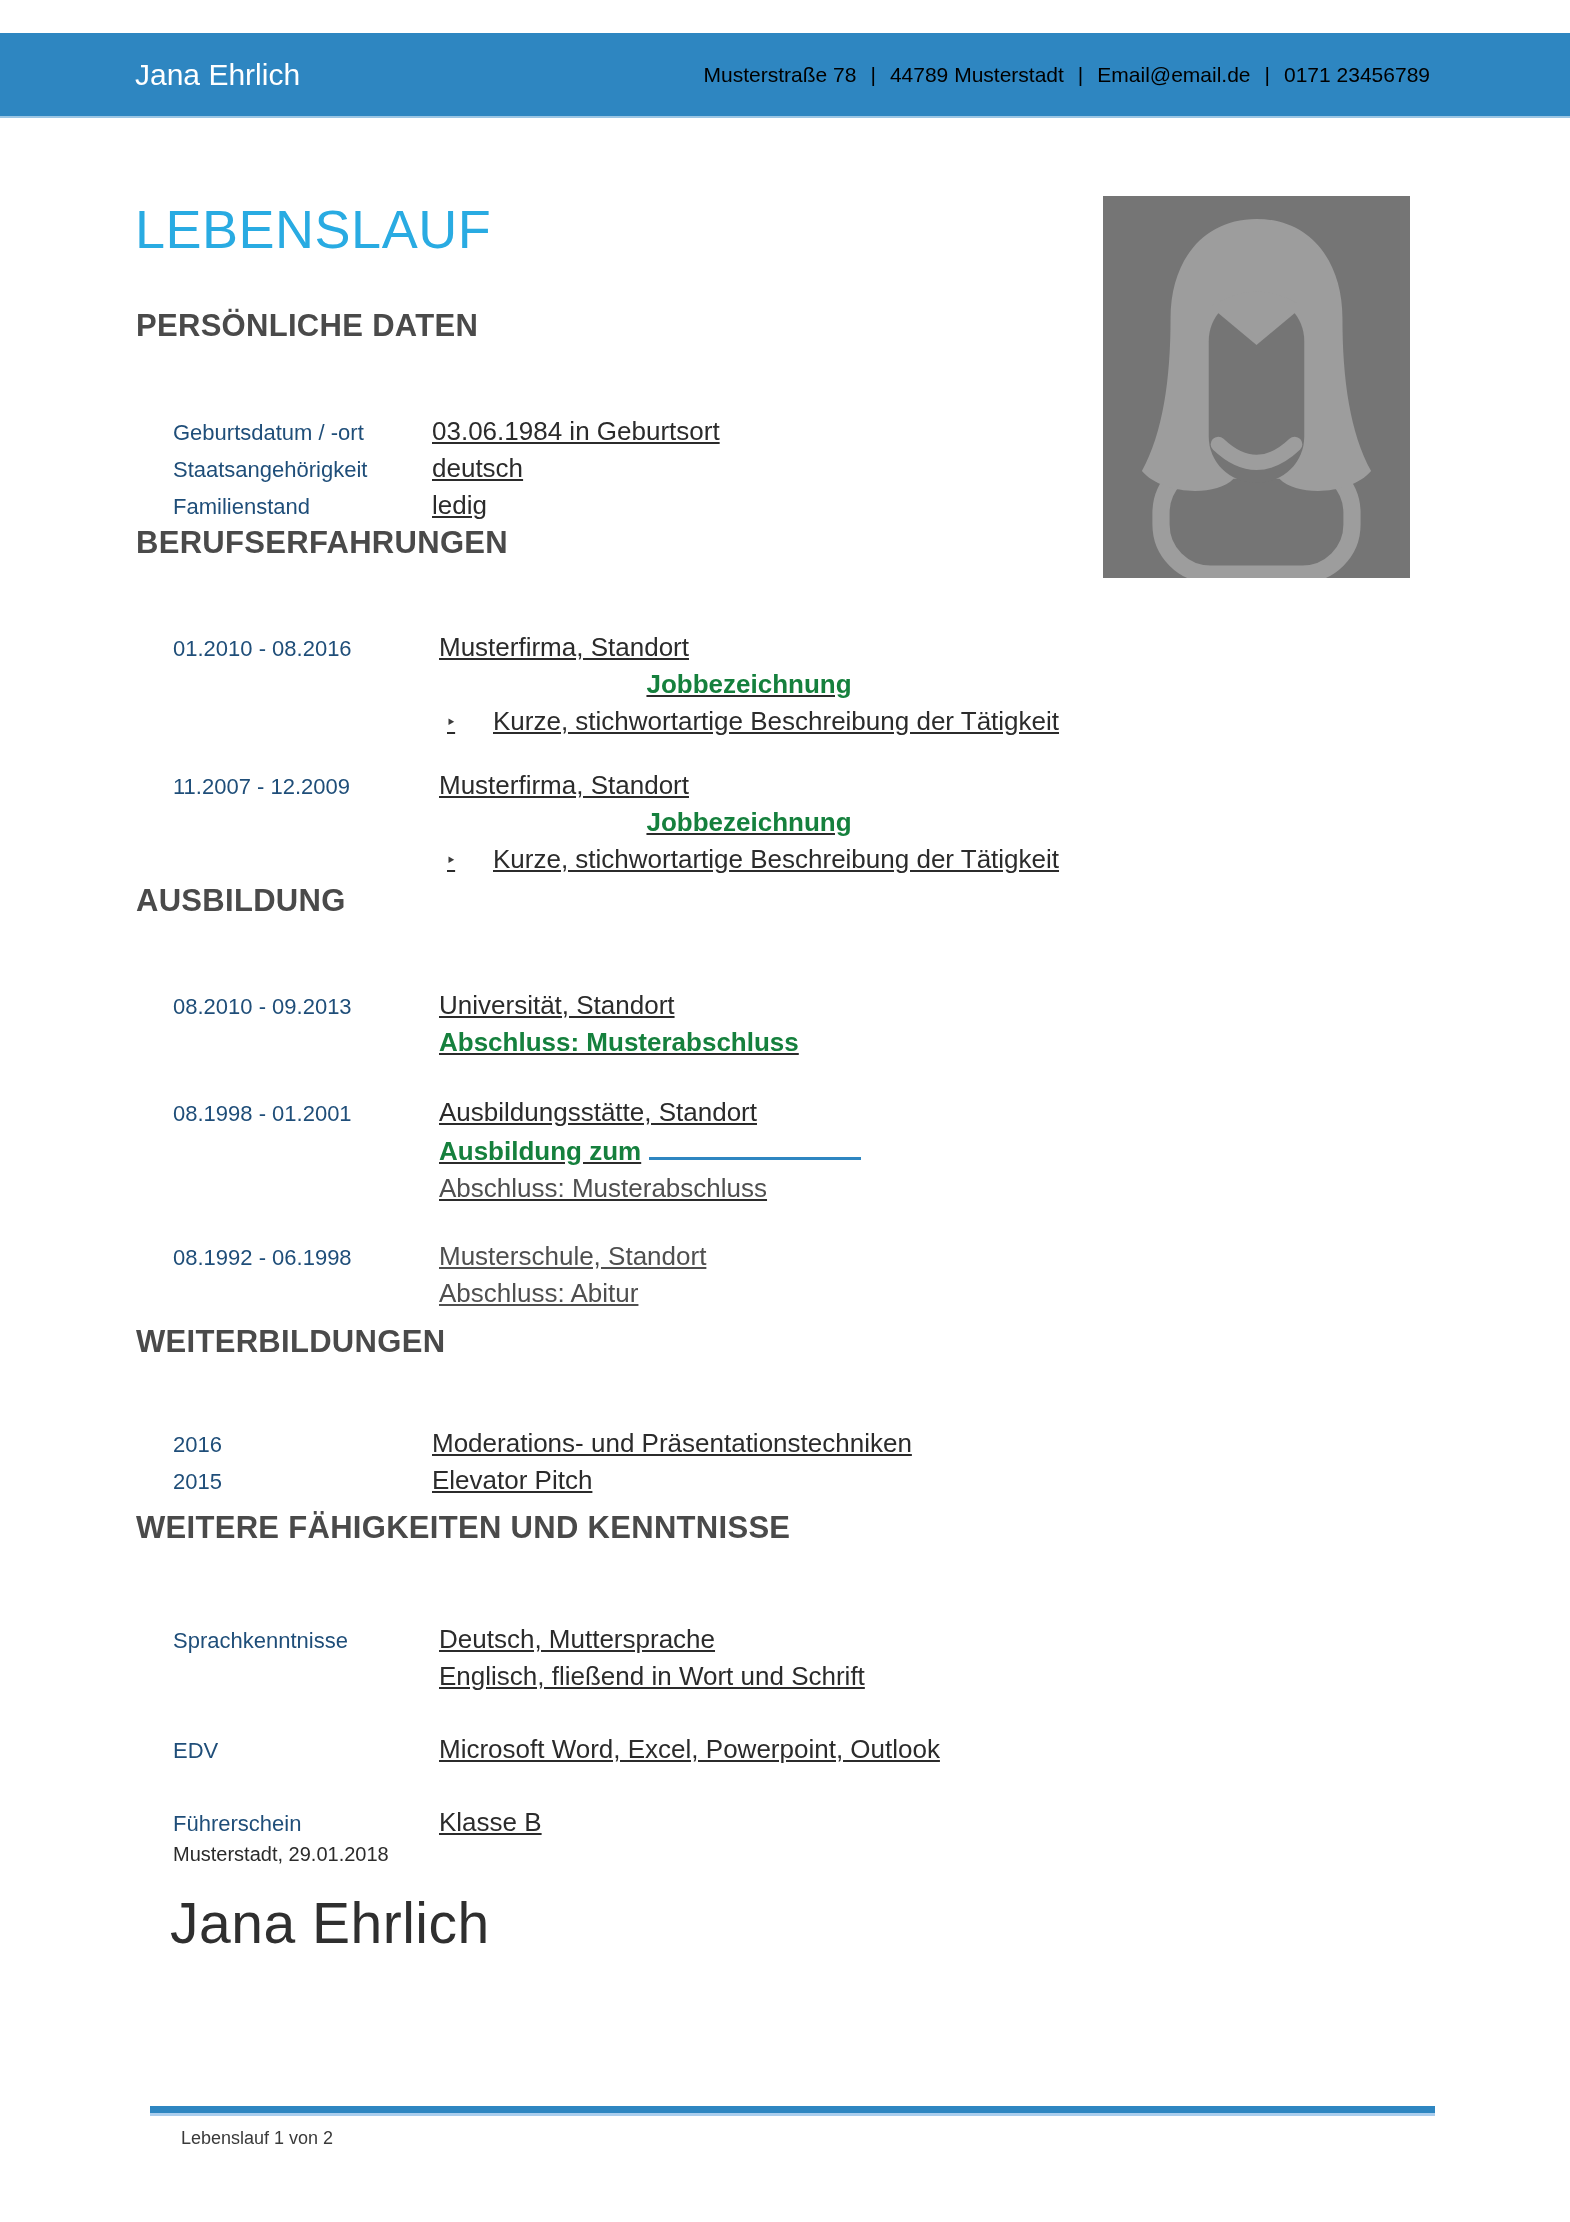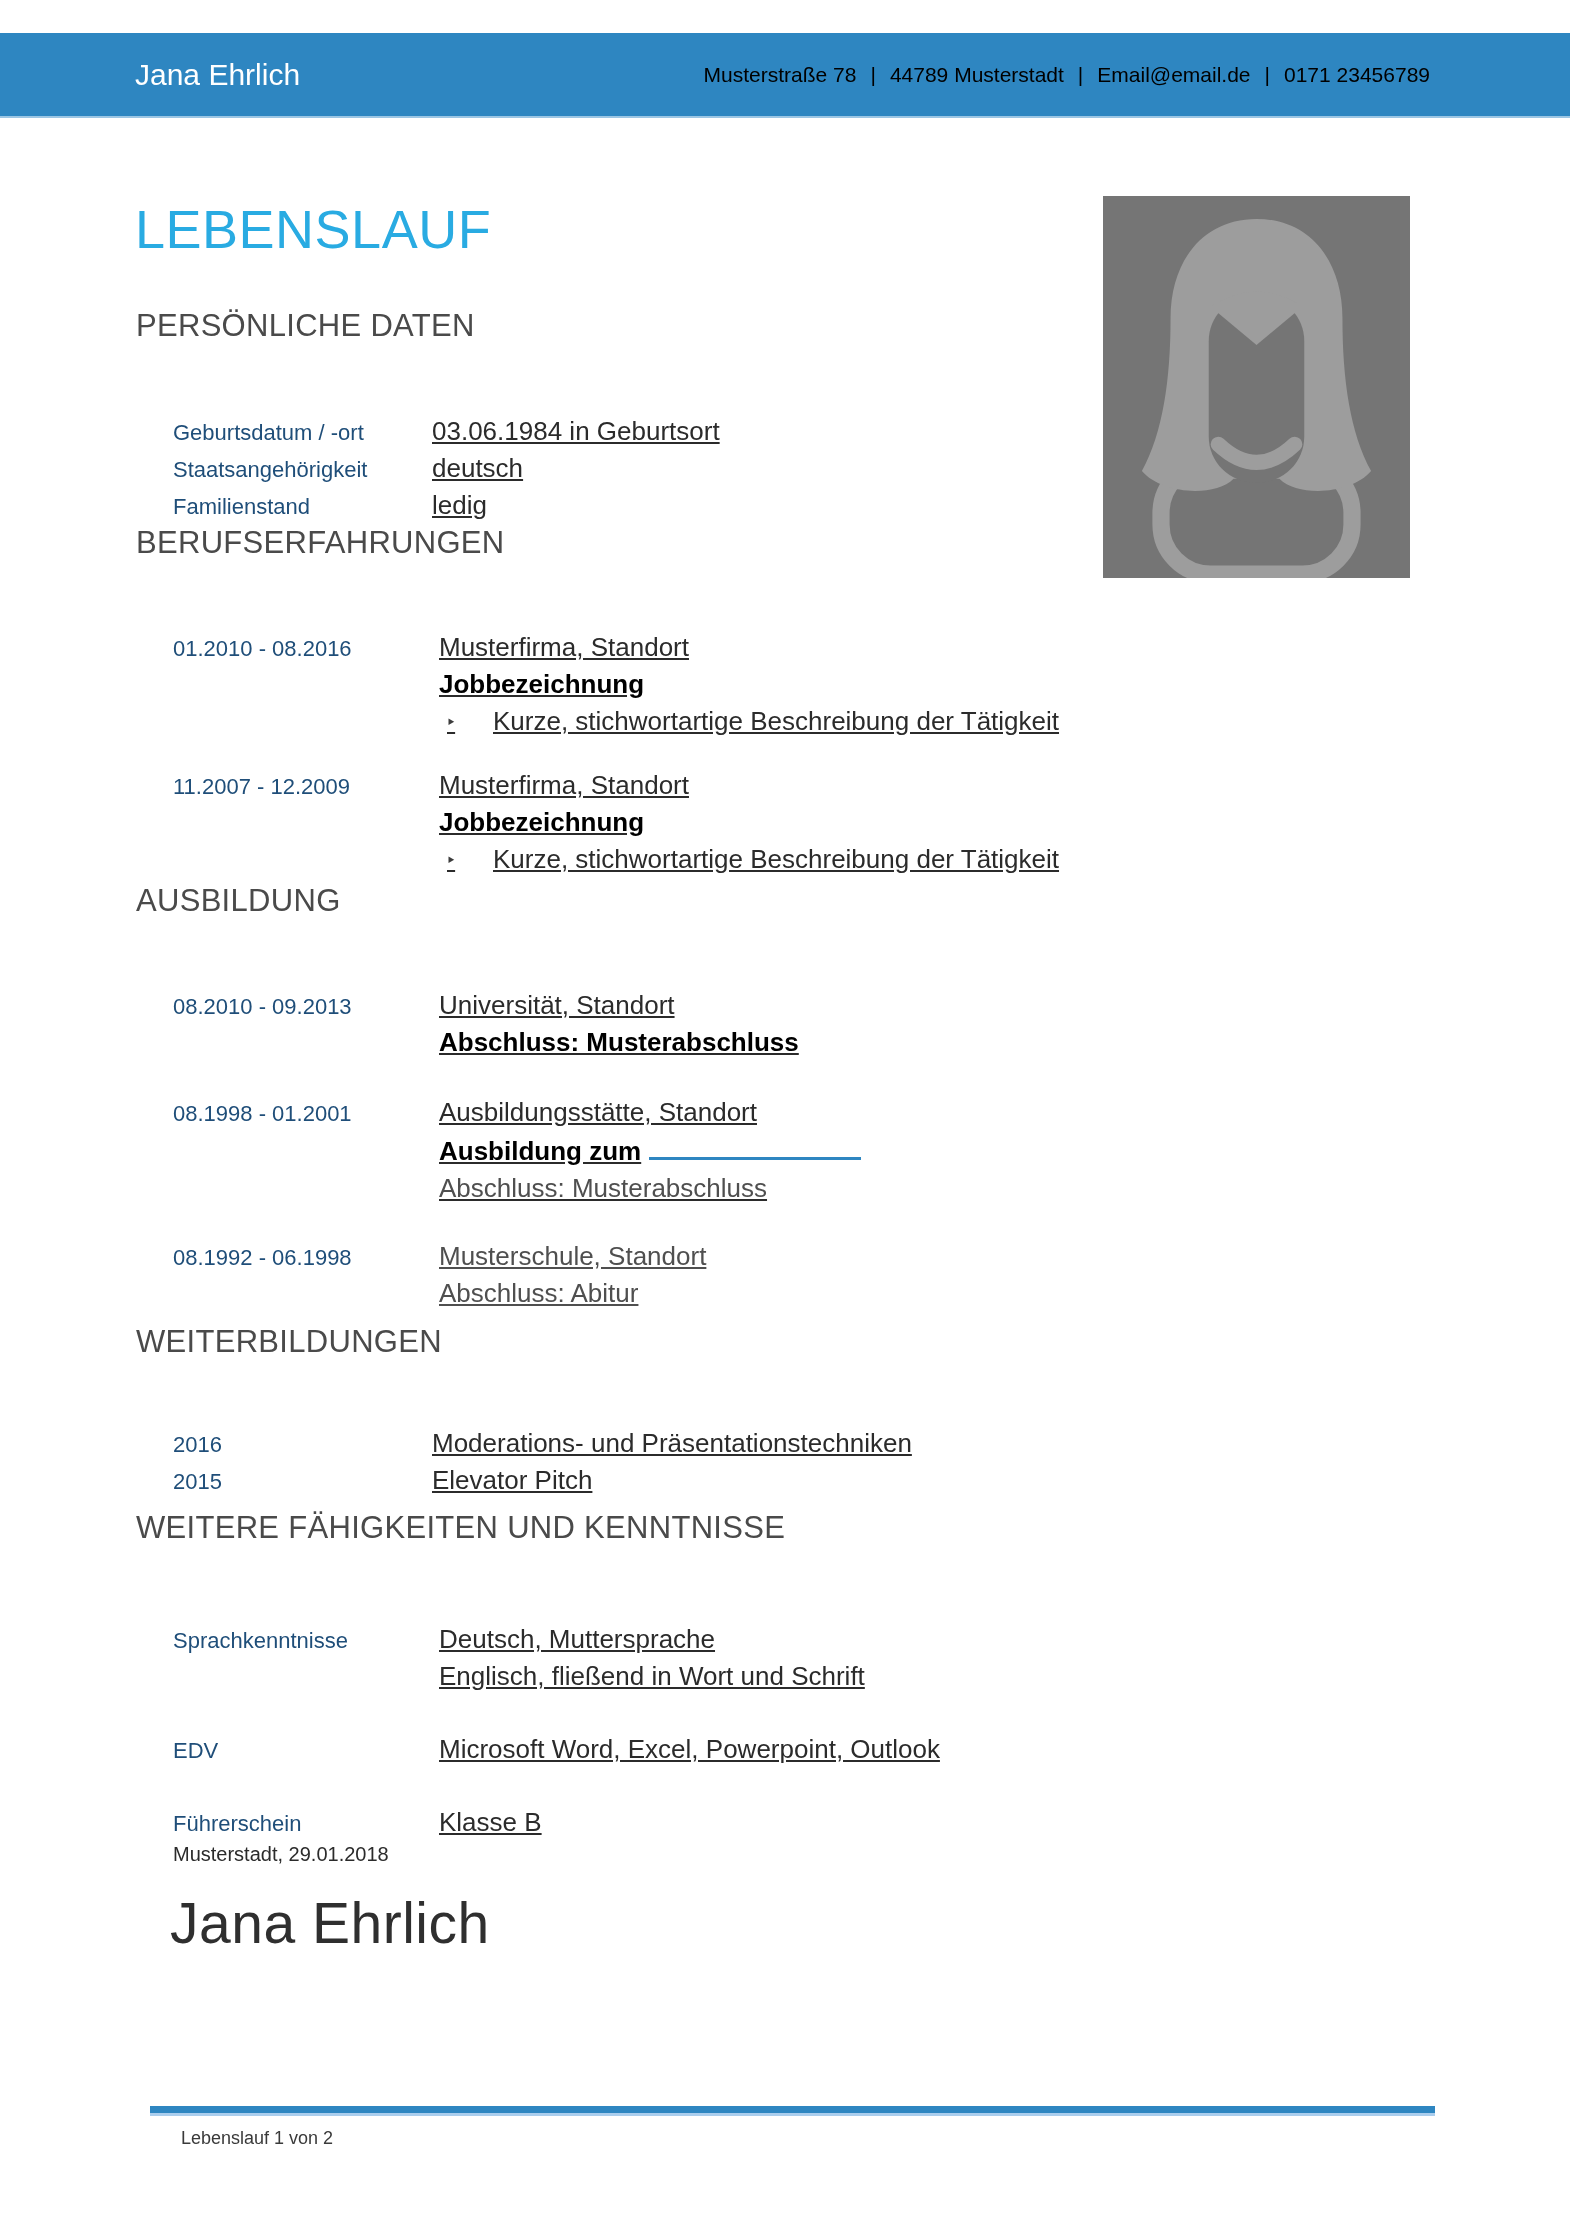--- a/index.html
+++ b/index.html
@@ -56,38 +56,39 @@
   .photo-box svg { width: 100%; height: 100%; display: block; }
 
   
   .section-heading {
     position: absolute;
     left: 136px;
     font-size: 31px;
     color: #4a4a4a;
     letter-spacing: 0.3px;
     white-space: nowrap;
+    font-weight: bold;
   }
   .flex-row {
     position: absolute;
     left: 173px;
     display: flex;
     align-items: baseline;
     white-space: nowrap;
   }
   .col-label {
     flex: 0 0 259px;
     width: 259px;
     font-size: 22px;
     color: #1f4e79;
     margin-top: 40px;
   }
   .value-lines { font-size: 26px; color: #2b2b2b; line-height: 37px; text-decoration: underline; }
   .value-lines div { white-space: nowrap; margin-left: 7px; }
-  .role-line { font-weight: bold; color: #000000; }
+  .role-line { font-weight: bold; color: #15803d; text-align: center; }
   .muted { color: #4f4f4f; }
   .bullet-line { display: flex; align-items: baseline; }
   .bullet-glyph {
     flex: 0 0 46px;
     padding-left: 8px;
     font-size: 22px;
     color: #3c3c3c;
   }
   .blank-line {
     display: inline-block;

